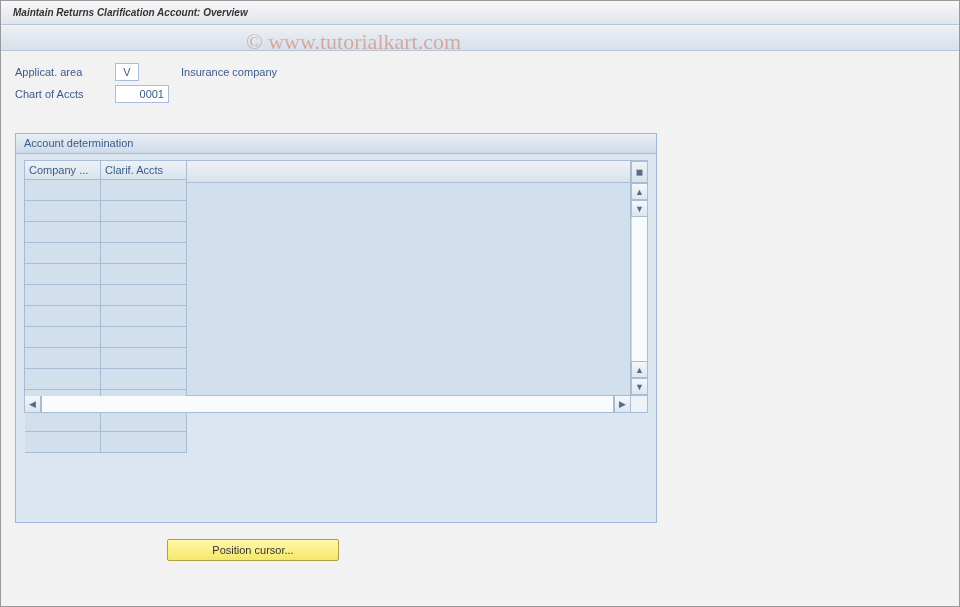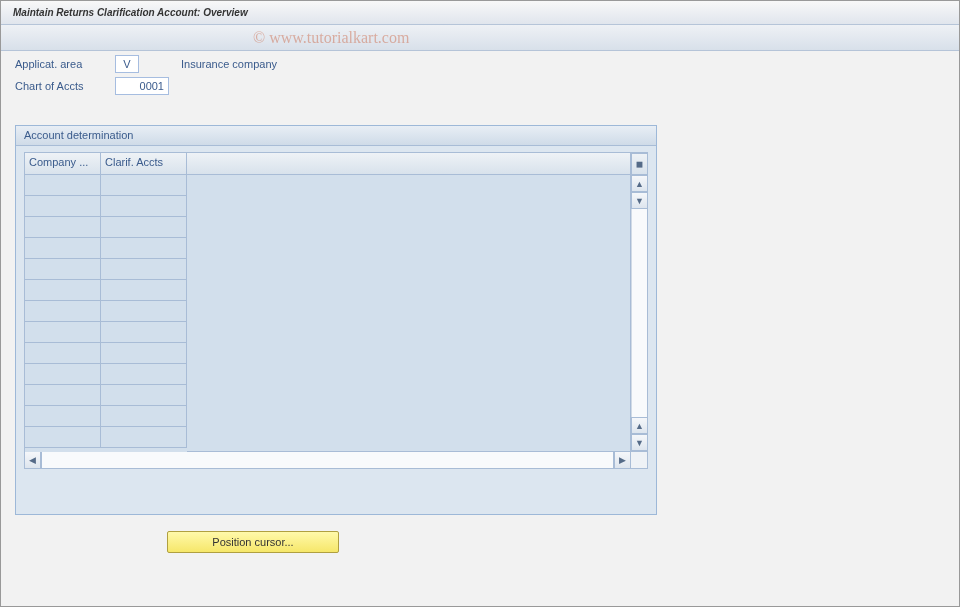--- a/index.html
+++ b/index.html
@@ -23,29 +23,29 @@
       color: #333;
     }
     .toolbar {
       height: 26px;
       background: linear-gradient(to bottom, #eef1f5, #d8e0ea);
       border-bottom: 1px solid #b5c4d8;
     }
     .watermark {
       position: absolute;
       top: 28px;
-      left: 252px;
-      font-size: 16px;
+      left: 245px;
+      font-size: 22px;
       color: rgba(200, 80, 40, 0.4);
       font-family: Georgia, serif;
       pointer-events: none;
       z-index: 100;
     }
     .content {
-      padding: 2px 14px;
+      padding: 10px 14px;
     }
     .field-row {
       display: flex;
       align-items: center;
       height: 22px;
       margin-bottom: 0;
     }
     .field-label {
       width: 100px;
       color: #3a5b8c;
@@ -83,21 +83,21 @@
       padding: 3px 8px;
       color: #3a5b8c;
       font-size: 11px;
       height: 20px;
     }
     .table-wrap {
       margin: 6px 8px 0 8px;
       display: flex;
       border-top: 1px solid #a8bcd6;
       border-left: 1px solid #a8bcd6;
-      height: 300px;
+      height: 236px;
       background: #d2dfec;
     }
     .table-cols {
       display: flex;
       flex-direction: column;
       width: 162px;
     }
     .table-header-row {
       display: flex;
       height: 22px;

